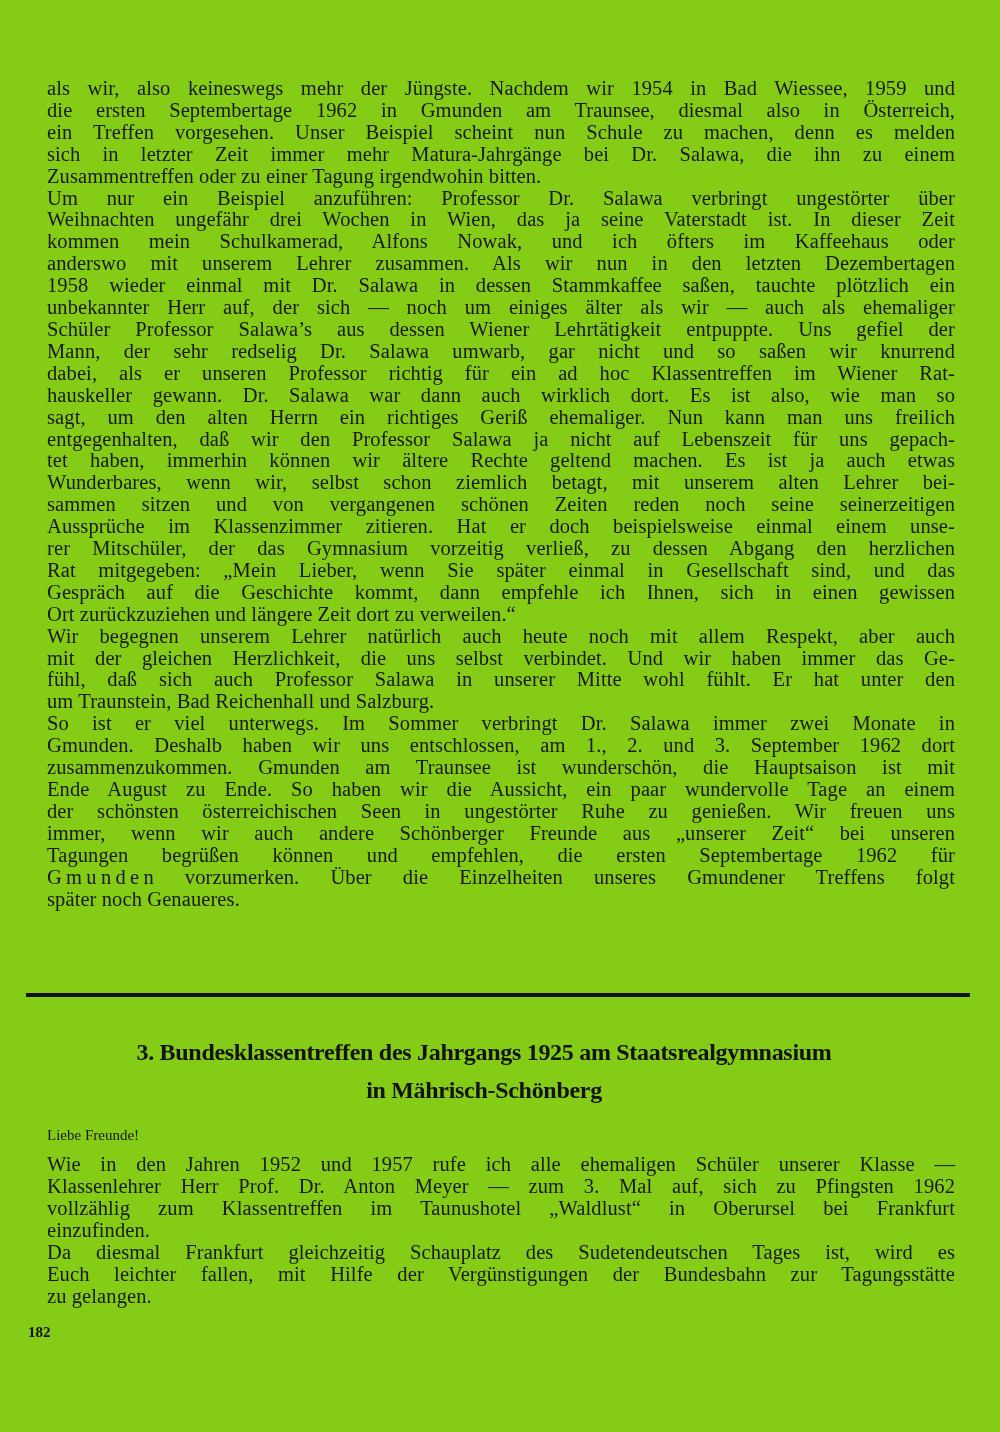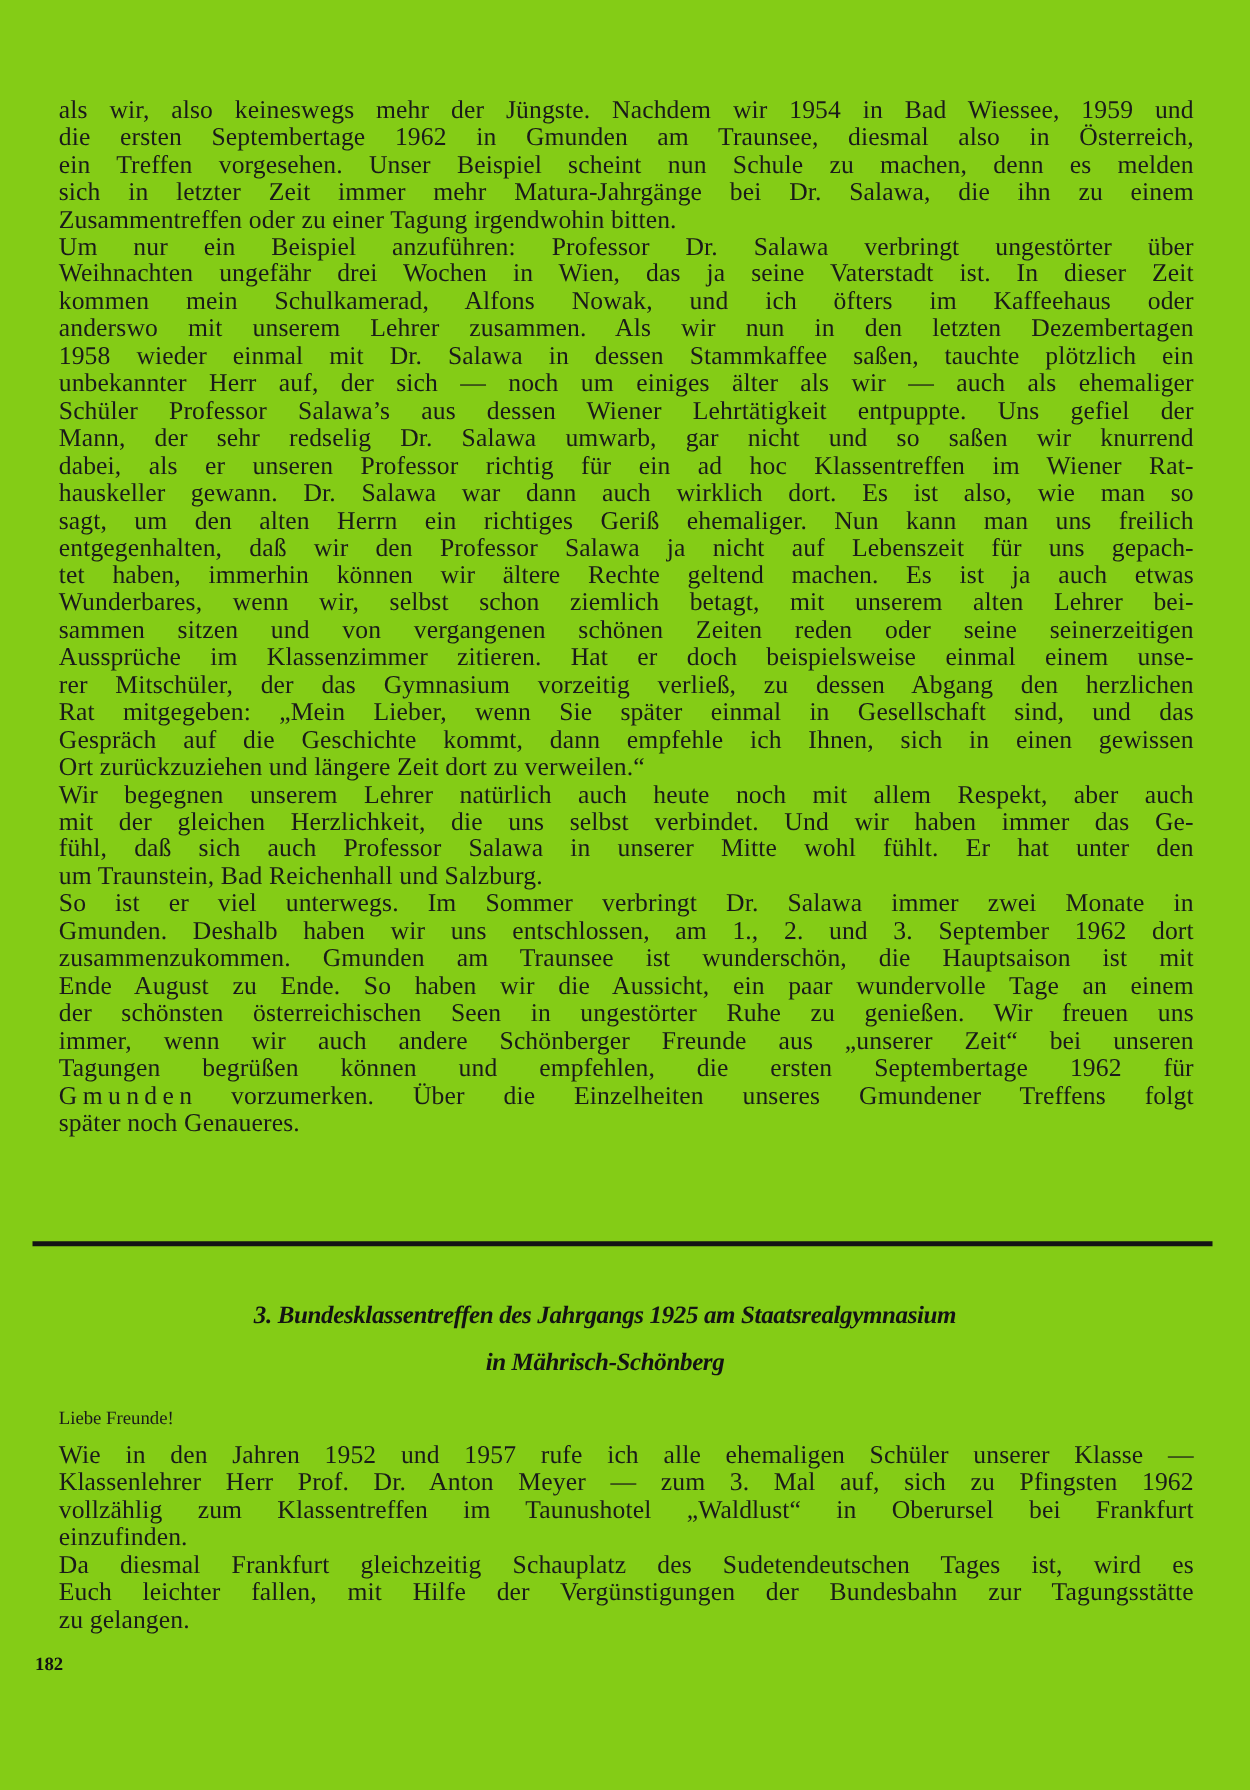--- a/index.html
+++ b/index.html
@@ -36,25 +36,24 @@
     height: 4px;
     background: #141414;
   }
   .heading {
     position: absolute;
     left: 0;
     top: 1033px;
     width: 968px;
     text-align: center;
     font-weight: 700;
-    font-size: 20px;
+    font-size: 24px;
     line-height: 38px;
     letter-spacing: -0.3px;
     color: #131313;
-    font-style: italic;
   }
   .salutation {
     position: absolute;
     left: 47px;
     top: 1124px;
     font-size: 15px;
     line-height: 22px;
   }
   #article2-text { top: 1153px; line-height: 22px; }
   .page-number {
@@ -87,21 +86,21 @@
         <div class="line just">1958 wieder einmal mit Dr. Salawa in dessen Stammkaffee saßen, tauchte plötzlich ein</div>
         <div class="line just">unbekannter Herr auf, der sich — noch um einiges älter als wir — auch als ehemaliger</div>
         <div class="line just">Schüler Professor Salawa’s aus dessen Wiener Lehrtätigkeit entpuppte. Uns gefiel der</div>
         <div class="line just">Mann, der sehr redselig Dr. Salawa umwarb, gar nicht und so saßen wir knurrend</div>
         <div class="line just">dabei, als er unseren Professor richtig für ein ad hoc Klassentreffen im Wiener Rat-</div>
         <div class="line just">hauskeller gewann. Dr. Salawa war dann auch wirklich dort. Es ist also, wie man so</div>
         <div class="line just">sagt, um den alten Herrn ein richtiges Geriß ehemaliger. Nun kann man uns freilich</div>
         <div class="line just">entgegenhalten, daß wir den Professor Salawa ja nicht auf Lebenszeit für uns gepach-</div>
         <div class="line just">tet haben, immerhin können wir ältere Rechte geltend machen. Es ist ja auch etwas</div>
         <div class="line just">Wunderbares, wenn wir, selbst schon ziemlich betagt, mit unserem alten Lehrer bei-</div>
-        <div class="line just">sammen sitzen und von vergangenen schönen Zeiten reden oder seine seinerzeitigen</div>
+        <div class="line just">sammen sitzen und von vergangenen schönen Zeiten reden noch seine seinerzeitigen</div>
         <div class="line just">Aussprüche im Klassenzimmer zitieren. Hat er doch beispielsweise einmal einem unse-</div>
         <div class="line just">rer Mitschüler, der das Gymnasium vorzeitig verließ, zu dessen Abgang den herzlichen</div>
         <div class="line just">Rat mitgegeben: „Mein Lieber, wenn Sie später einmal in Gesellschaft sind, und das</div>
         <div class="line just">Gespräch auf die Geschichte kommt, dann empfehle ich Ihnen, sich in einen gewissen</div>
         <div class="line">Ort zurückzuziehen und längere Zeit dort zu verweilen.“</div>
       </div>
     <div class="para">
         <div class="line just">Wir begegnen unserem Lehrer natürlich auch heute noch mit allem Respekt, aber auch</div>
         <div class="line just">mit der gleichen Herzlichkeit, die uns selbst verbindet. Und wir haben immer das Ge-</div>
         <div class="line just">fühl, daß sich auch Professor Salawa in unserer Mitte wohl fühlt. Er hat unter den</div>

